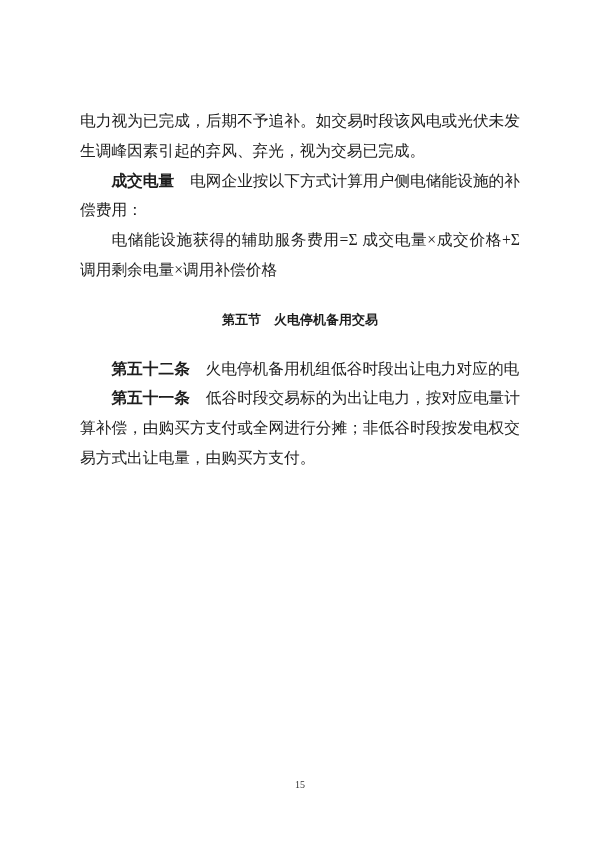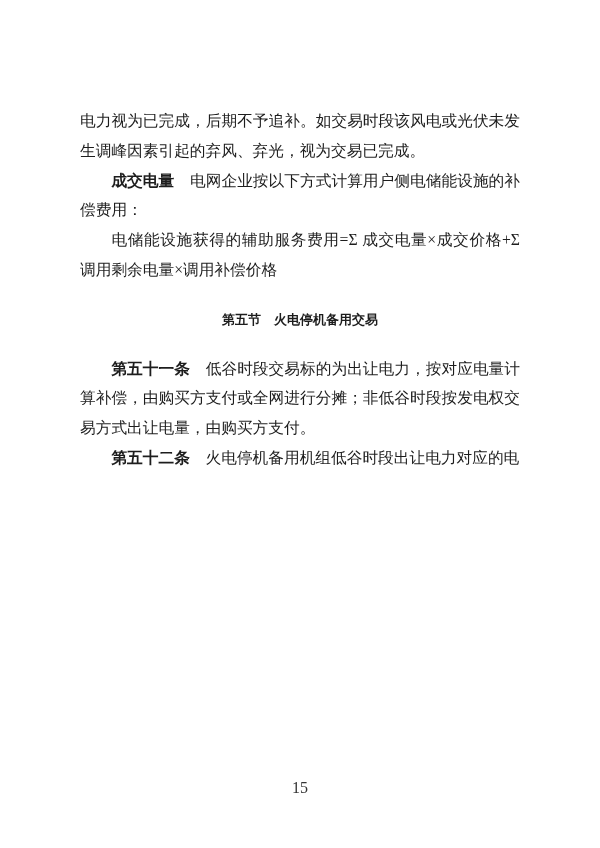--- a/index.html
+++ b/index.html
@@ -49,41 +49,41 @@
     text-indent: 0;
     margin: 20px 0 19px 0;
     color: #1d1d1d;
   }
   .footer {
     position: absolute;
     left: 0;
     right: 0;
     top: 779px;
     text-align: center;
-    font-size: 16px;
+    font-size: 10px;
     color: #333333;
   }
 </style>
 </head>
 <body>
 
 <div class="page">
   <div class="content">
 
     <p class="para no-indent"><b class="lead"></b><span>电力视为已完成，后期不予追补。如交易时段该风电或光伏未发生调峰因素引起的弃风、弃光，视为交易已完成。</span></p>
 
     <p class="para"><b class="lead">成交电量　</b><span>电网企业按以下方式计算用户侧电储能设施的补偿费用：</span></p>
 
     <p class="para"><b class="lead"></b><span>电储能设施获得的辅助服务费用=Σ 成交电量×成交价格+Σ 调用剩余电量×调用补偿价格</span></p>
 
 
     <h2 class="heading">第五节　火电停机备用交易</h2>
 
 
 
+    <p class="para"><b class="lead">第五十二条　</b><span>火电停机备用机组低谷时段出让电力对应的电</span></p>
+
     <p class="para"><b class="lead">第五十一条　</b><span>低谷时段交易标的为出让电力，按对应电量计算补偿，由购买方支付或全网进行分摊；非低谷时段按发电权交易方式出让电量，由购买方支付。</span></p>
-
-    <p class="para"><b class="lead">第五十二条　</b><span>火电停机备用机组低谷时段出让电力对应的电</span></p>
 
   </div>
 
   <div class="footer">15</div>
 </div>
 
 </body></html>

